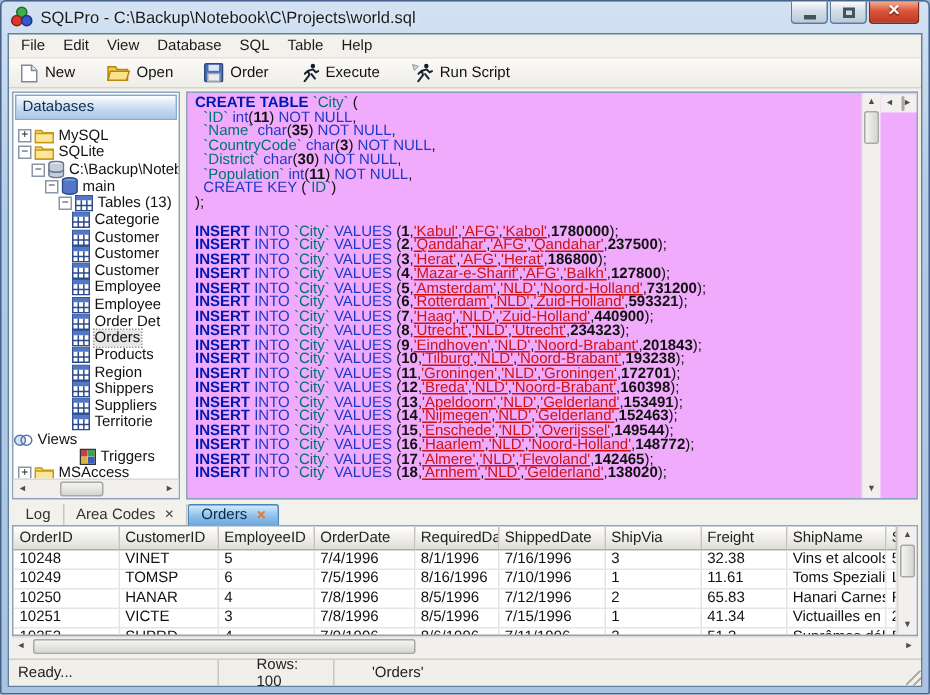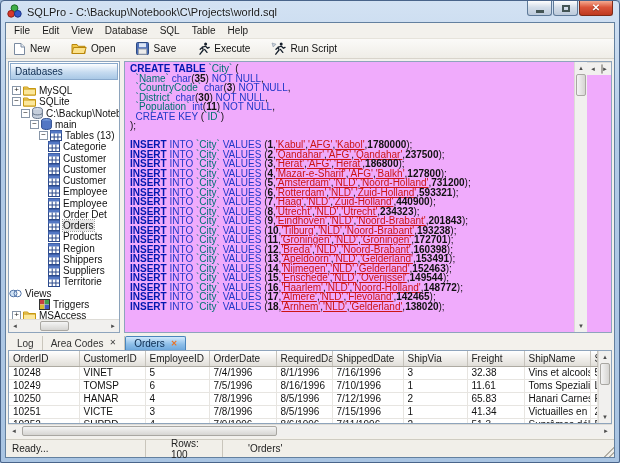--- a/index.html
+++ b/index.html
@@ -157,21 +157,21 @@
           <span class="tb-label">Open</span>
         </div>
         <div class="tb-btn">
           <span class="tb-icon">
             <svg width="13" height="13" viewBox="0 0 13 13">
               <rect x="0.5" y="0.5" width="12" height="12" rx="1" fill="#4d6fb8" stroke="#2c4a80"></rect>
               <rect x="3" y="1.2" width="7" height="4" fill="#dce6f5"></rect>
               <rect x="2.5" y="7" width="8" height="5.2" fill="#ececec" stroke="#9aa2ad"></rect>
             </svg>
           </span>
-          <span class="tb-label">Save</span>
+          <span class="tb-label">Order</span>
         </div>
         <div class="tb-btn">
           <span class="tb-icon">
             <svg width="13" height="13" viewBox="0 0 13 13">
               <circle cx="8.6" cy="2" r="1.5" fill="#16202c"></circle>
               <path d="M3 12.2 L6.2 8 L5.4 5.2 L8.6 4.2 L10.6 6.2 L12.2 5.4 M5.4 5.2 L3.2 7.2 M7.6 7.4 L10 10.4" stroke="#16202c" stroke-width="1.3" fill="none" stroke-linecap="round"></path>
             </svg>
           </span>
           <span class="tb-label">Execute</span>
         </div>
@@ -406,21 +406,21 @@
             </div>
             <div class="tree-row" style="">
               <span class="tree-icon">
                 <svg width="13" height="11" viewBox="0 0 13 11">
                   <ellipse cx="4.4" cy="5.5" rx="3.6" ry="3.3" fill="#d2e4f6" stroke="#5577aa"></ellipse>
                   <ellipse cx="8.6" cy="5.5" rx="3.6" ry="3.3" fill="none" stroke="#5577aa"></ellipse>
                 </svg>
               </span>
               <span class="tree-label">Views</span>
             </div>
-            <div class="tree-row" style="padding-left: 30px;">
+            <div class="tree-row" style="padding-left: 44px;">
               <span class="tree-icon">
                 <svg width="11" height="11" viewBox="0 0 11 11">
                   <rect x="0.5" y="0.5" width="10" height="10" fill="#fff" stroke="#333"></rect>
                   <rect x="1" y="1" width="4.4" height="4.4" fill="#c84040"></rect>
                   <rect x="5.6" y="1" width="4.4" height="4.4" fill="#40a050"></rect>
                   <rect x="1" y="5.6" width="4.4" height="4.4" fill="#d8b830"></rect>
                   <rect x="5.6" y="5.6" width="4.4" height="4.4" fill="#4058c0"></rect>
                 </svg>
               </span>
               <span class="tree-label">Triggers</span>
@@ -444,20 +444,21 @@
           <span class="h-arrow">►</span>
         </div>
       </div>
 
       <div class="splitter"></div>
 
       <div class="editor-pane">
         <div class="ed-body">
           <div class="ed-code">
               <div class="ed-line"><span class="t-kw1">CREATE</span> <span class="t-kw1">TABLE</span> <span class="t-id">`City`</span> (</div>
+              <div class="ed-line">  <span class="t-id">`ID`</span> <span class="t-kw2">int</span>(<span class="t-num">11</span>) <span class="t-kw2">NOT</span> <span class="t-kw2">NULL</span>,</div>
               <div class="ed-line">  <span class="t-id">`Name`</span> <span class="t-kw2">char</span>(<span class="t-num">35</span>) <span class="t-kw2">NOT</span> <span class="t-kw2">NULL</span>,</div>
               <div class="ed-line">  <span class="t-id">`CountryCode`</span> <span class="t-kw2">char</span>(<span class="t-num">3</span>) <span class="t-kw2">NOT</span> <span class="t-kw2">NULL</span>,</div>
               <div class="ed-line">  <span class="t-id">`District`</span> <span class="t-kw2">char</span>(<span class="t-num">30</span>) <span class="t-kw2">NOT</span> <span class="t-kw2">NULL</span>,</div>
               <div class="ed-line">  <span class="t-id">`Population`</span> <span class="t-kw2">int</span>(<span class="t-num">11</span>) <span class="t-kw2">NOT</span> <span class="t-kw2">NULL</span>,</div>
               <div class="ed-line">  <span class="t-kw2">CREATE</span> <span class="t-kw2">KEY</span> (<span class="t-id">`ID`</span>)</div>
               <div class="ed-line">);</div>
               <div class="ed-line"></div>
               <div class="ed-line"><span class="t-kw1">INSERT</span> <span class="t-kw2">INTO</span> <span class="t-id">`City`</span> <span class="t-kw2">VALUES</span> (<span class="t-num">1</span>,<span class="t-str">'Kabul'</span>,<span class="t-str">'AFG'</span>,<span class="t-str">'Kabol'</span>,<span class="t-num">1780000</span>);</div>
               <div class="ed-line"><span class="t-kw1">INSERT</span> <span class="t-kw2">INTO</span> <span class="t-id">`City`</span> <span class="t-kw2">VALUES</span> (<span class="t-num">2</span>,<span class="t-str">'Qandahar'</span>,<span class="t-str">'AFG'</span>,<span class="t-str">'Qandahar'</span>,<span class="t-num">237500</span>);</div>
               <div class="ed-line"><span class="t-kw1">INSERT</span> <span class="t-kw2">INTO</span> <span class="t-id">`City`</span> <span class="t-kw2">VALUES</span> (<span class="t-num">3</span>,<span class="t-str">'Herat'</span>,<span class="t-str">'AFG'</span>,<span class="t-str">'Herat'</span>,<span class="t-num">186800</span>);</div>

